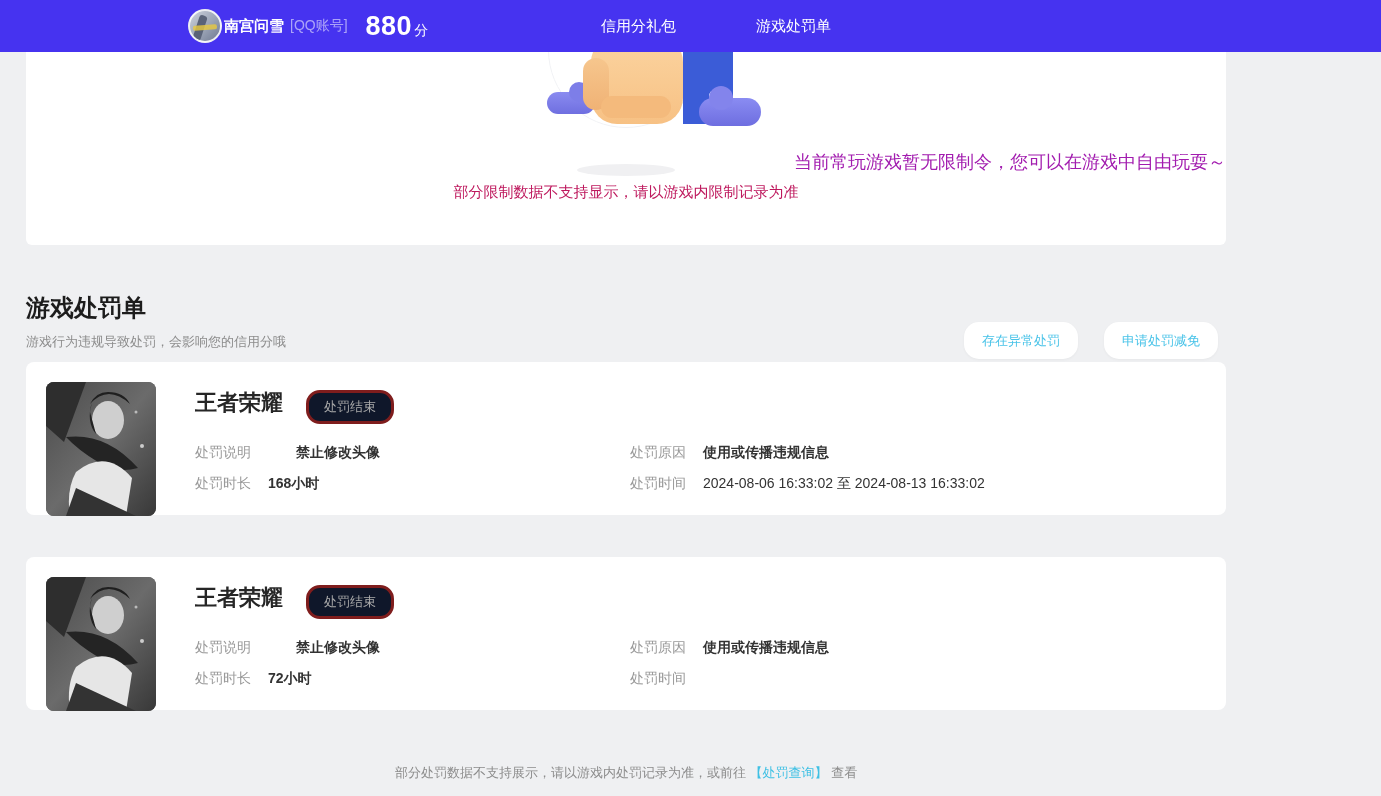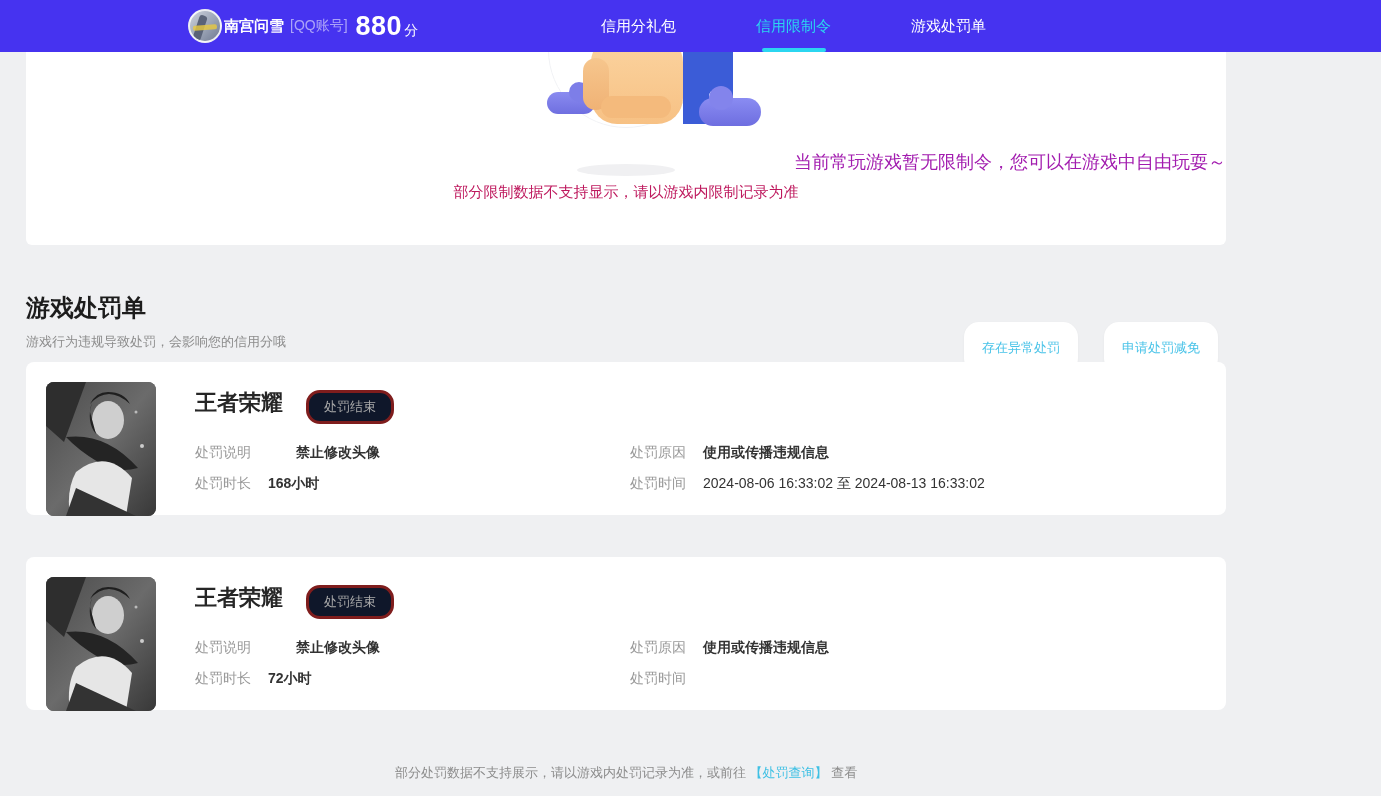--- a/index.html
+++ b/index.html
@@ -31,21 +31,21 @@
   .avatar::before{
     content:""; position:absolute; left:6px; top:4px; width:8px; height:26px;
     background:#5a6378; transform:rotate(18deg); border-radius:3px;
   }
   .avatar::after{
     content:""; position:absolute; left:3px; top:14px; width:24px; height:5px;
     background:#e8c93f; border-radius:2px; opacity:.8; transform:rotate(-4deg);
   }
   .username { color:#fff; font-size:15px; font-weight:bold; margin-left:2px; }
   .account-type { color:rgba(255,255,255,.55); font-size:14px; margin-left:6px; }
-  .score { color:#fff; font-size:27px; font-weight:bold; margin-left:8px; letter-spacing:.5px; }
+  .score { color:#fff; font-size:27px; font-weight:bold; margin-left:18px; letter-spacing:.5px; }
   .score-unit { color:#fff; font-size:14px; font-weight:normal; margin-left:2px; }
 
   .nav { position:absolute; left:535px; top:0; height:100%; display:flex; }
   .nav-item {
     width:155px; height:100%; display:flex; align-items:center; justify-content:center;
     color:#fff; font-size:15px; cursor:pointer; position:relative;
   }
   .nav-item.active { color:#2bd6f0; }
   .nav-item.active .underline {
     position:absolute; bottom:0; left:50%; transform:translateX(-50%);
@@ -111,21 +111,21 @@
     font-size:15px; color:#be185d;
   }
 
   
   .section-head { position:absolute; left:26px; top:292px; width:1200px; }
   .section-title { font-size:24px; font-weight:bold; color:#1c1c1c; }
   .section-sub { margin-top:9px; font-size:13px; color:#8c8c8c; }
   .section-actions { position:absolute; right:8px; top:30px; display:flex; gap:26px; }
   .pill-btn {
     background:#fff; color:#49c3e8; font-size:13px; line-height:1;
-    padding:19px 18px; border:none; border-radius:15px; cursor:pointer;
+    padding:12px 18px; border:none; border-radius:15px; cursor:pointer;
     box-shadow:0 1px 3px rgba(0,0,0,.04);
     font-family:inherit;
     text-align:right;
   }
 
   
   .card {
     position:absolute; left:26px; width:1200px; height:153px;
     background:#fff; border-radius:8px;
   }
@@ -163,24 +163,20 @@
   <div class="header-inner">
     <div class="user-block">
       <div class="avatar"></div>
       <span class="username">南宫问雪</span>
       <span class="account-type">[QQ账号]</span>
       <span class="score"><span>880</span><span class="score-unit">分</span></span>
     </div>
     <div class="nav">
       <div class="nav-item">
         <span>信用分礼包</span>
-      </div>
-      <div class="nav-item active">
-        <span>信用限制令</span>
-        <span class="underline"></span>
       </div>
       <div class="nav-item">
         <span>游戏处罚单</span>
       </div>
     </div>
   </div>
 </div>
 
 <div class="panel">
   <div class="illus">

